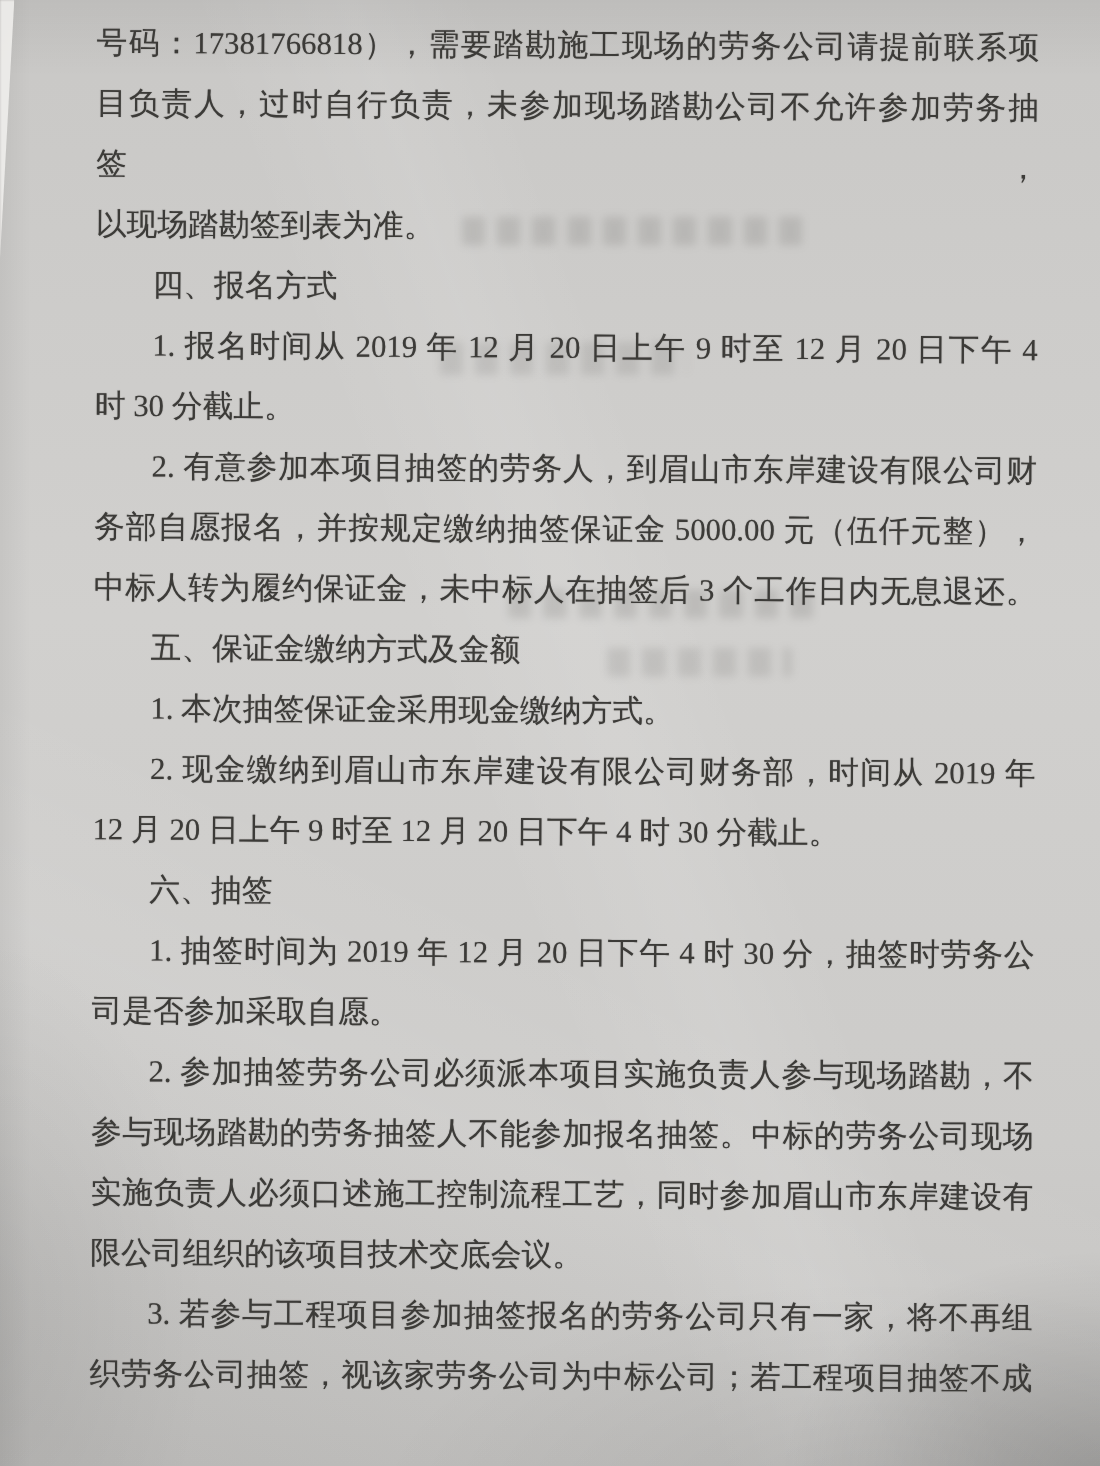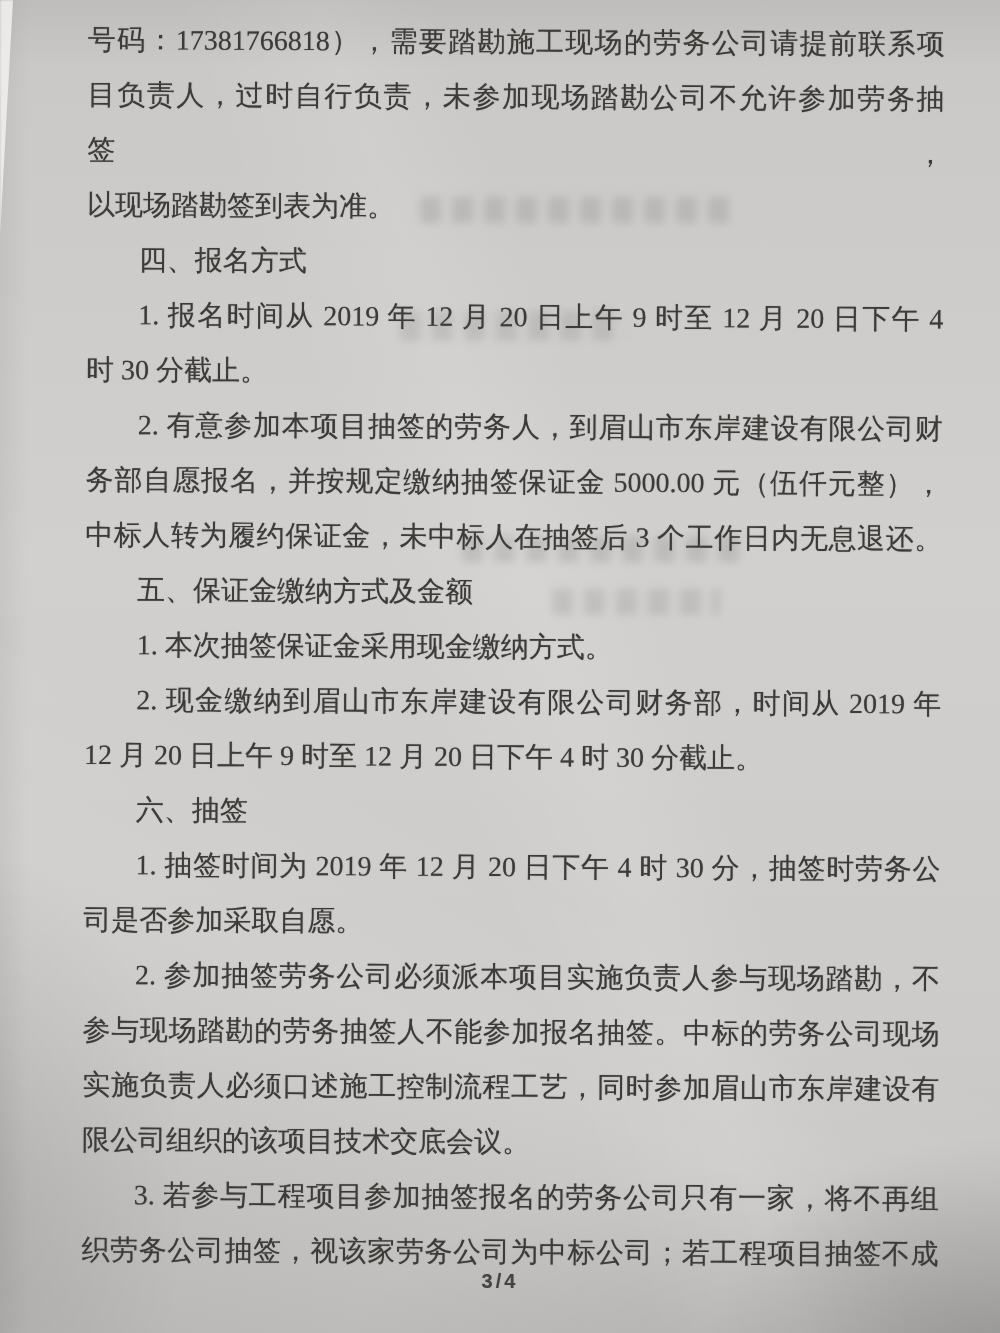--- a/index.html
+++ b/index.html
@@ -122,14 +122,13 @@
     <div class="line indent fill">1. 抽签时间为 2019 年 12 月 20 日下午 4 时 30 分，抽签时劳务公</div>
     <div class="line">司是否参加采取自愿。</div>
     <div class="line indent fill">2. 参加抽签劳务公司必须派本项目实施负责人参与现场踏勘，不</div>
     <div class="line fill">参与现场踏勘的劳务抽签人不能参加报名抽签。中标的劳务公司现场</div>
     <div class="line fill">实施负责人必须口述施工控制流程工艺，同时参加眉山市东岸建设有</div>
     <div class="line">限公司组织的该项目技术交底会议。</div>
     <div class="line indent fill">3. 若参与工程项目参加抽签报名的劳务公司只有一家，将不再组</div>
     <div class="line fill">织劳务公司抽签，视该家劳务公司为中标公司；若工程项目抽签不成</div>
   </div>
 
-  <div class="footer">3/4</div>
 </div>
 
 </body></html>

